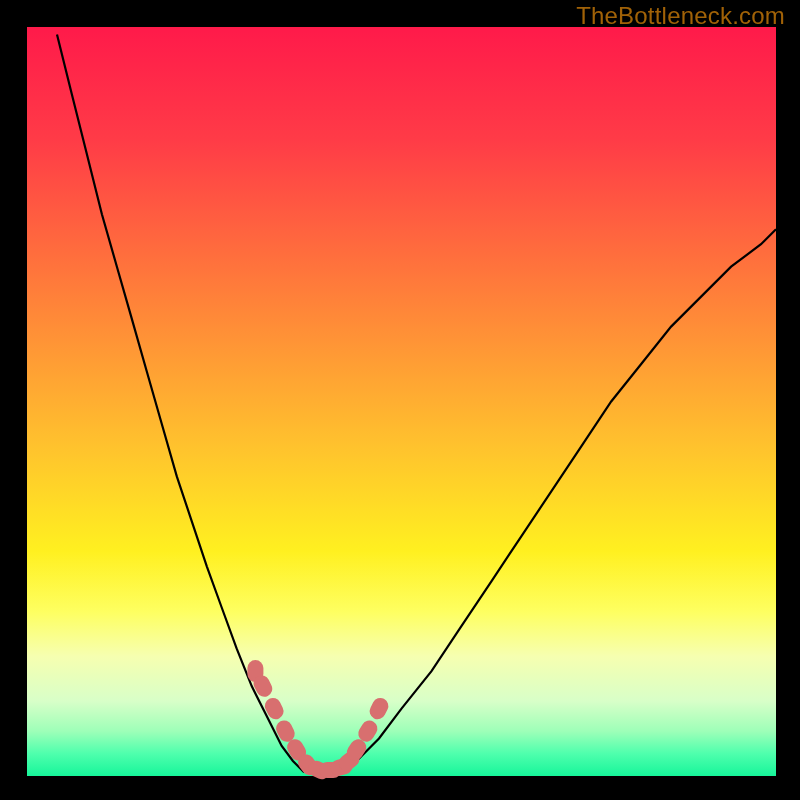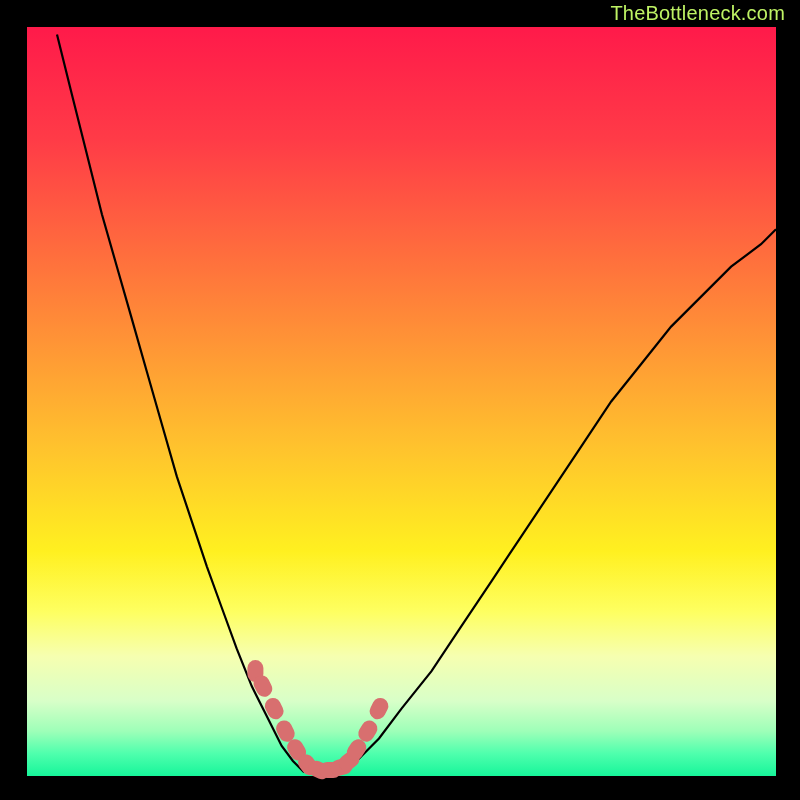--- a/index.html
+++ b/index.html
@@ -17,22 +17,22 @@
     top: 0;
     left: 0;
     width: 800px;
     height: 800px;
     background: #000;
   }
   .watermark {
     position: absolute;
     top: 2px;
     right: 15px;
-    color: #bef264;
-    font-size: 20px;
+    color: #a16207;
+    font-size: 24px;
     font-weight: 500;
     z-index: 10;
     letter-spacing: 0.2px;
   }
   svg {
     position: absolute;
     top: 0;
     left: 0;
   }
 </style>

